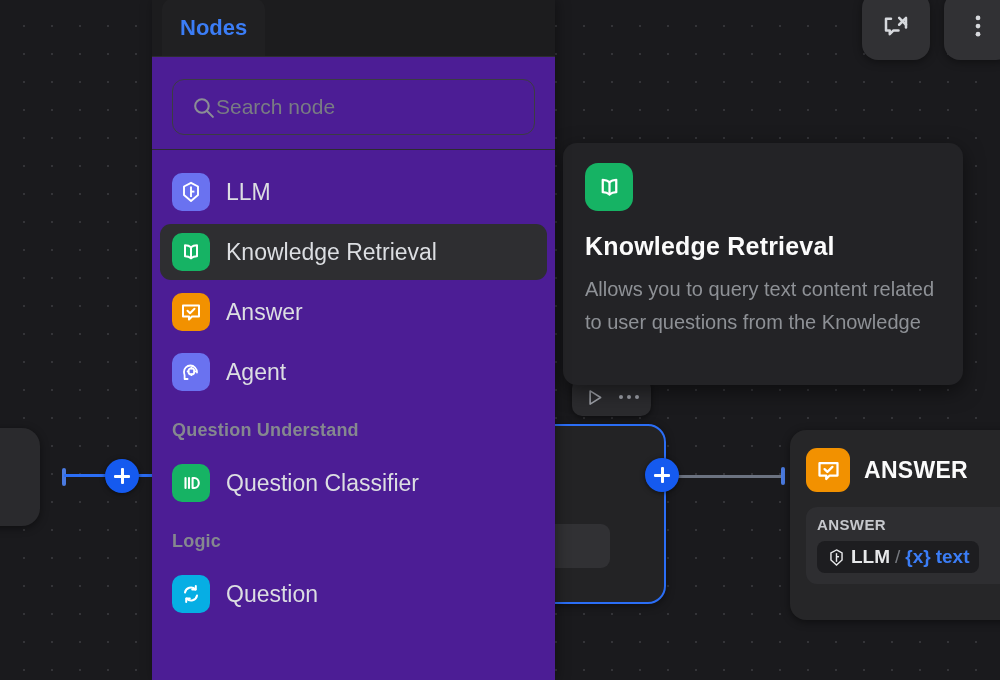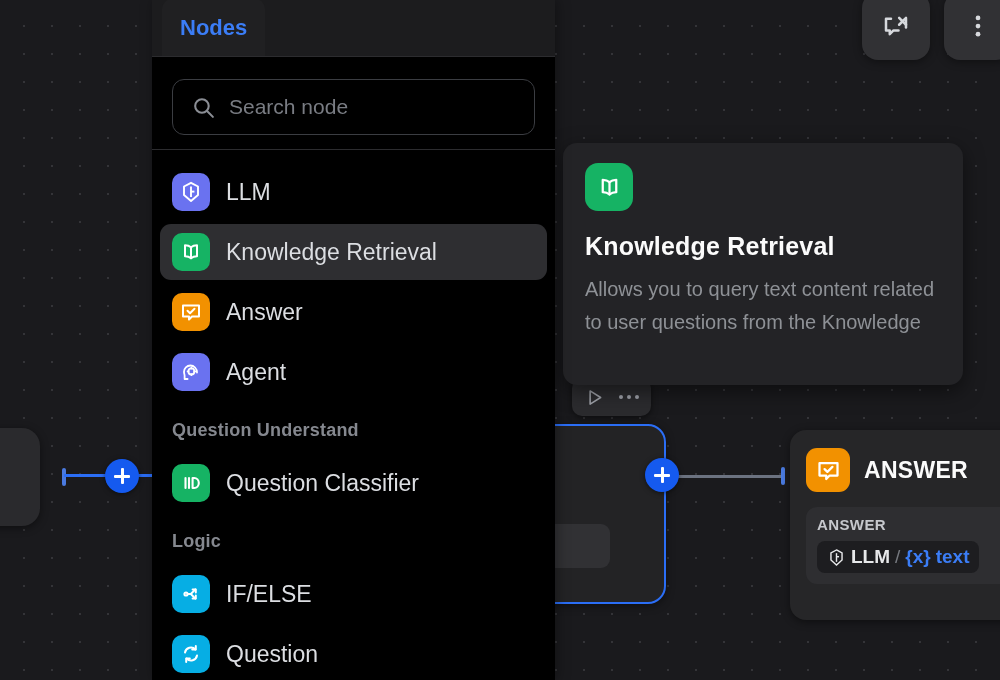--- a/index.html
+++ b/index.html
@@ -124,39 +124,39 @@
     letter-spacing: .2px;
   }
   .tip-desc {
     color: #8e9196; font-size: 20px; line-height: 33px; margin-top: 12px;
     max-width: 352px;
   }
 
   
   .panel {
     position: absolute; left: 152px; top: 0; width: 403px; height: 680px;
-    background: #000000;
+    background: #4c1d95;
     box-shadow: 2px 0 12px rgba(0,0,0,.35);
   }
   .tabs {
     height: 57px; display: flex; align-items: flex-end;
     border-bottom: 1px solid #2c2c2f; background: #1c1c1e;
   }
   .tab {
     height: 57px; padding: 0 18px; display: flex; align-items: center;
     font-size: 22px; color: #9a9da3; font-weight: bold;
     position: relative;
   }
   .tab.active { color: #3b7df6; background: #202022; border-radius: 10px 10px 0 0; }
   .tab:first-child { margin-left: 10px; }
 
   .search-wrap { padding: 22px 20px 14px; border-bottom: 1px solid #2c2c2f; }
   .search-box {
     height: 56px; border: 1px solid #3b3d42; border-radius: 12px;
-    display: flex; align-items: center; gap: 13px; padding: 0 18px;
+    display: flex; align-items: center; padding: 0 18px;
     background: transparent;
   }
   .search-box input {
     flex: 1; background: transparent; border: 0; outline: 0;
     color: #d6d8dc; font-size: 21px; font-family: "Liberation Sans", sans-serif;
   }
   .search-box input::placeholder { color: #797c83; }
 
   .list { padding: 10px 8px 0; }
   .group-label {
@@ -329,31 +329,20 @@
           <svg viewBox="0 0 24 24" fill="none" stroke="#fff" stroke-width="2.1" stroke-linecap="round" stroke-linejoin="round">
             <path d="M6.5 7v10M10 7v10"></path>
               <path d="M13.6 7h1.6a4.6 5 0 0 1 0 10h-1.6z"></path>
           </svg>
         </div>
         <div class="row-label">Question Classifier</div>
       </div>
 
       <div class="group-label">Logic</div>
 
-      <div class="row">
-        <div class="ico" style="background:#06aee4;">
-          <svg viewBox="0 0 24 24" fill="none" stroke="#fff" stroke-width="2" stroke-linecap="round" stroke-linejoin="round">
-            <circle cx="7" cy="12" r="1.6"></circle>
-              <path d="M8.6 12h3.2l4.6-4.6M8.6 12h3.2l4.6 4.6"></path>
-            <polyline points="13.6,7.4 16.8,7.4 16.8,10.6"></polyline>
-              <polyline points="16.8,13.4 16.8,16.6 13.6,16.6"></polyline>
-          </svg>
-        </div>
-        <div class="row-label">IF/ELSE</div>
-      </div>
 
       <div class="row">
         <div class="ico" style="background:#06aee4;">
           <svg viewBox="0 0 24 24" fill="none" stroke="#fff" stroke-width="2" stroke-linecap="round" stroke-linejoin="round">
             <path d="M6 10.5a6 6 0 0 1 10.4-3"></path>
               <polyline points="16.8,4 16.8,7.6 13.2,7.6"></polyline>
             <path d="M18 13.5a6 6 0 0 1-10.4 3"></path>
               <polyline points="7.2,20 7.2,16.4 10.8,16.4"></polyline>
           </svg>
         </div>

